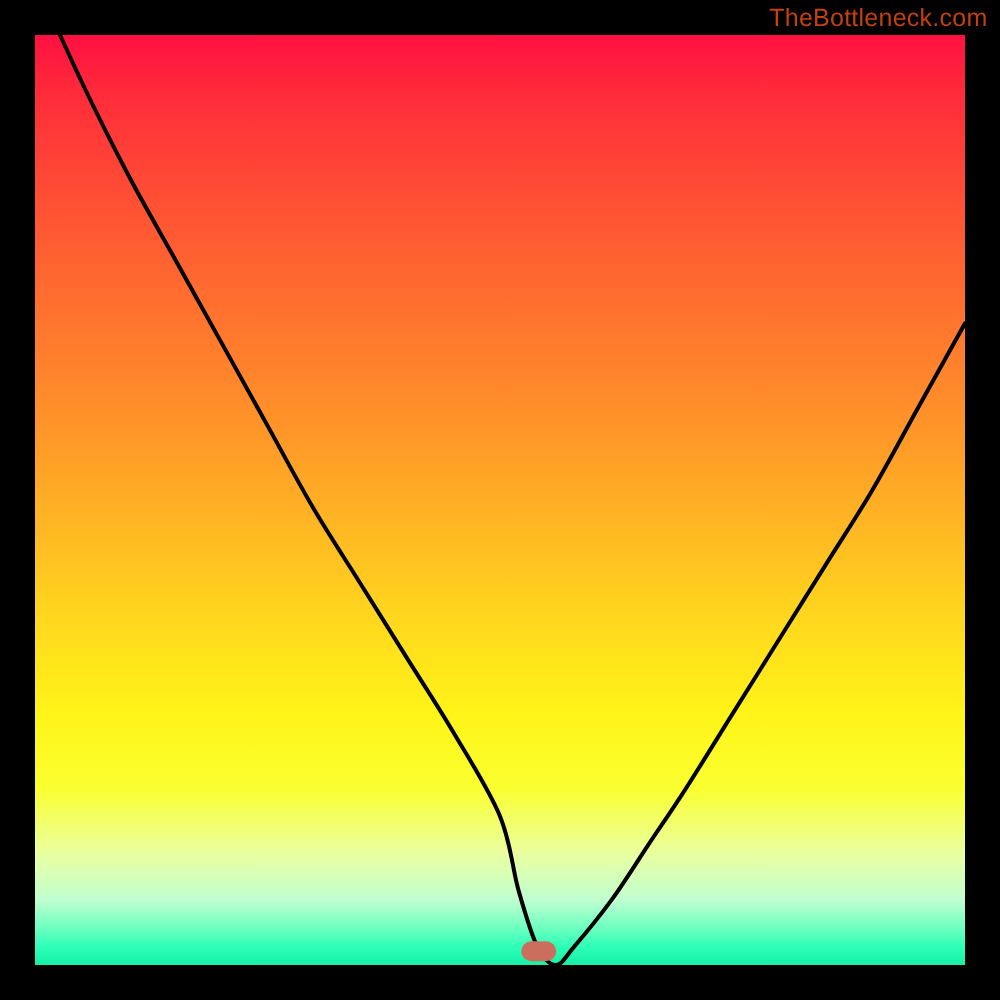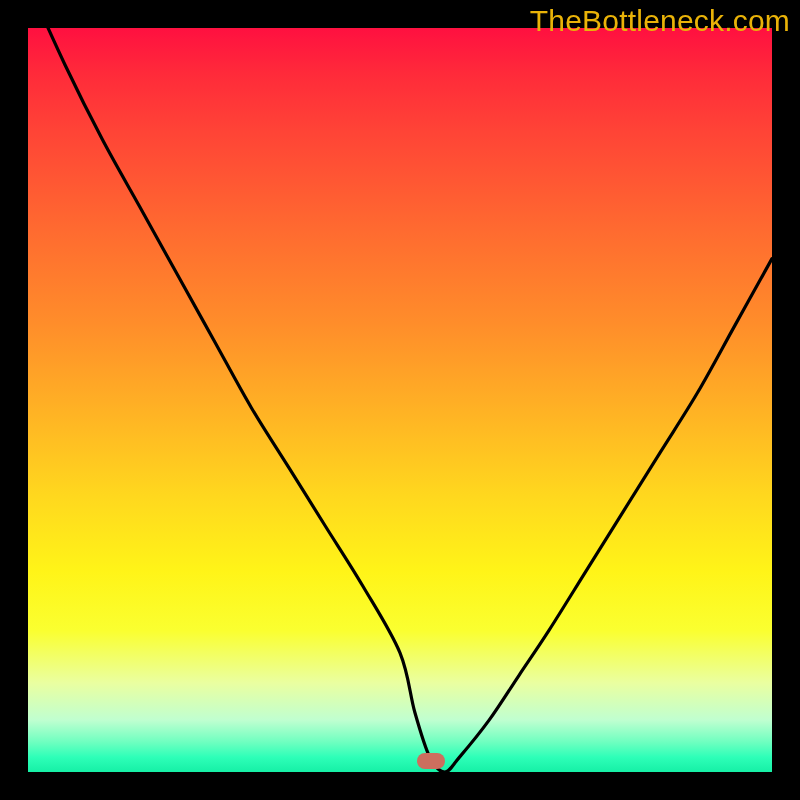--- a/index.html
+++ b/index.html
@@ -14,22 +14,22 @@
   .frame {
     position: relative;
     width: 800px;
     height: 800px;
     background: #000;
   }
   .watermark {
     position: absolute;
     top: 4px;
     right: 10px;
-    color: #eab308;
-    font-size: 30px;
+    color: #c2410c;
+    font-size: 20px;
     font-weight: 500;
     letter-spacing: 0.2px;
     z-index: 20;
   }
   .plot-area {
     position: absolute;
     left: 28px;
     top: 28px;
     width: 744px;
     height: 744px;

